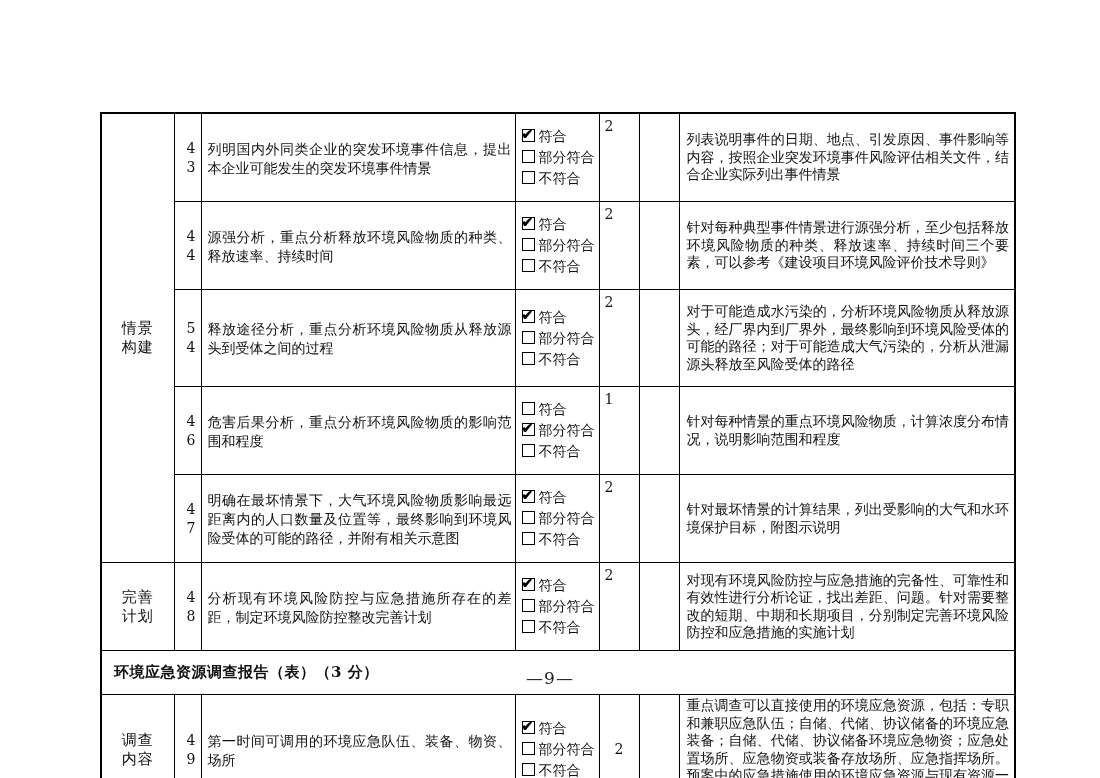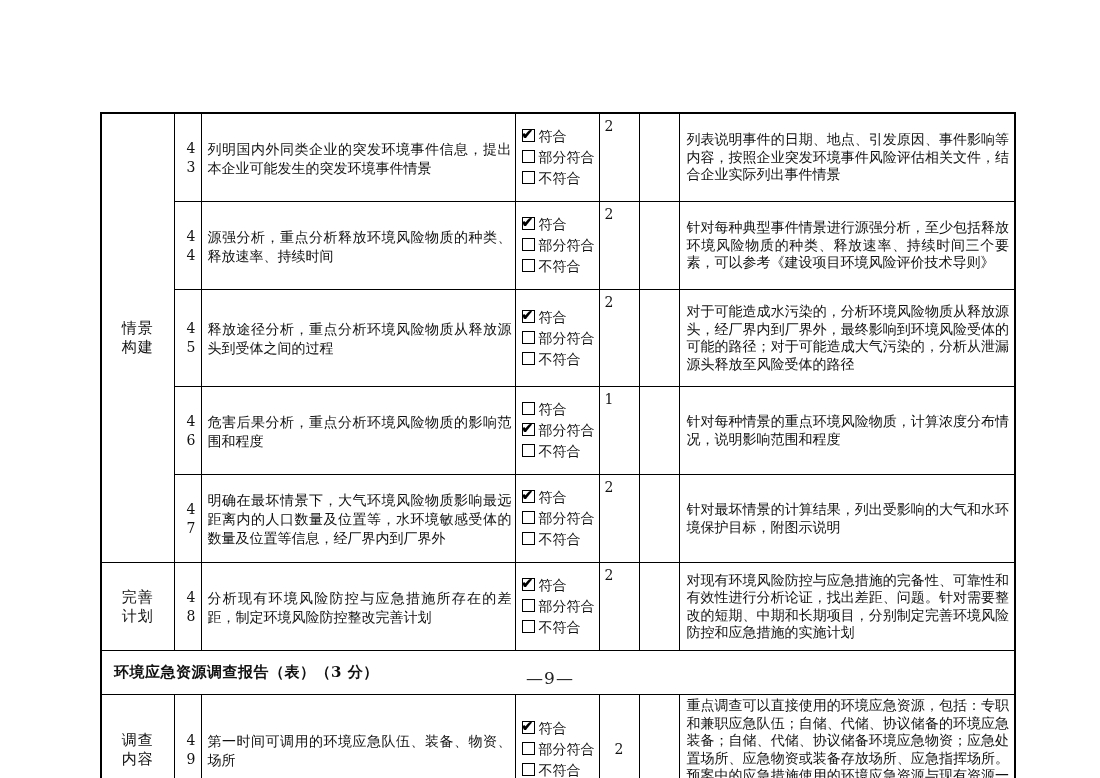--- a/index.html
+++ b/index.html
@@ -130,21 +130,21 @@
         <span class="opt"><span class="cb on"></span><span>符合</span></span>
         <span class="opt"><span class="cb"></span><span>部分符合</span></span>
         <span class="opt"><span class="cb"></span><span>不符合</span></span>
       </td>
       <td class="score">2</td>
       <td class="blank"></td>
       <td class="remark">针对每种典型事件情景进行源强分析，至少包括释放环境风险物质的种类、释放速率、持续时间三个要素，可以参考《建设项目环境风险评价技术导则》</td>
     </tr>
 
     <tr style="height:97px">
-      <td class="num">45</td>
+      <td class="num">54</td>
       <td class="desc">释放途径分析，重点分析环境风险物质从释放源头到受体之间的过程</td>
       <td class="opts">
         <span class="opt"><span class="cb on"></span><span>符合</span></span>
         <span class="opt"><span class="cb"></span><span>部分符合</span></span>
         <span class="opt"><span class="cb"></span><span>不符合</span></span>
       </td>
       <td class="score">2</td>
       <td class="blank"></td>
       <td class="remark">对于可能造成水污染的，分析环境风险物质从释放源头，经厂界内到厂界外，最终影响到环境风险受体的可能的路径；对于可能造成大气污染的，分析从泄漏源头释放至风险受体的路径</td>
     </tr>
@@ -157,21 +157,21 @@
         <span class="opt"><span class="cb on"></span><span>部分符合</span></span>
         <span class="opt"><span class="cb"></span><span>不符合</span></span>
       </td>
       <td class="score">1</td>
       <td class="blank"></td>
       <td class="remark">针对每种情景的重点环境风险物质，计算浓度分布情况，说明影响范围和程度</td>
     </tr>
 
     <tr style="height:53px">
       <td class="num">47</td>
-      <td class="desc">明确在最坏情景下，大气环境风险物质影响最远距离内的人口数量及位置等，水环境敏感受体的数量及位置等信息，经厂界内到厂界外</td>
+      <td class="desc">明确在最坏情景下，大气环境风险物质影响最远距离内的人口数量及位置等，最终影响到环境风险受体的可能的路径，并附有相关示意图</td>
       <td class="opts">
         <span class="opt"><span class="cb on"></span><span>符合</span></span>
         <span class="opt"><span class="cb"></span><span>部分符合</span></span>
         <span class="opt"><span class="cb"></span><span>不符合</span></span>
       </td>
       <td class="score">2</td>
       <td class="blank"></td>
       <td class="remark">针对最坏情景的计算结果，列出受影响的大气和水环境保护目标，附图示说明</td>
     </tr>
 

